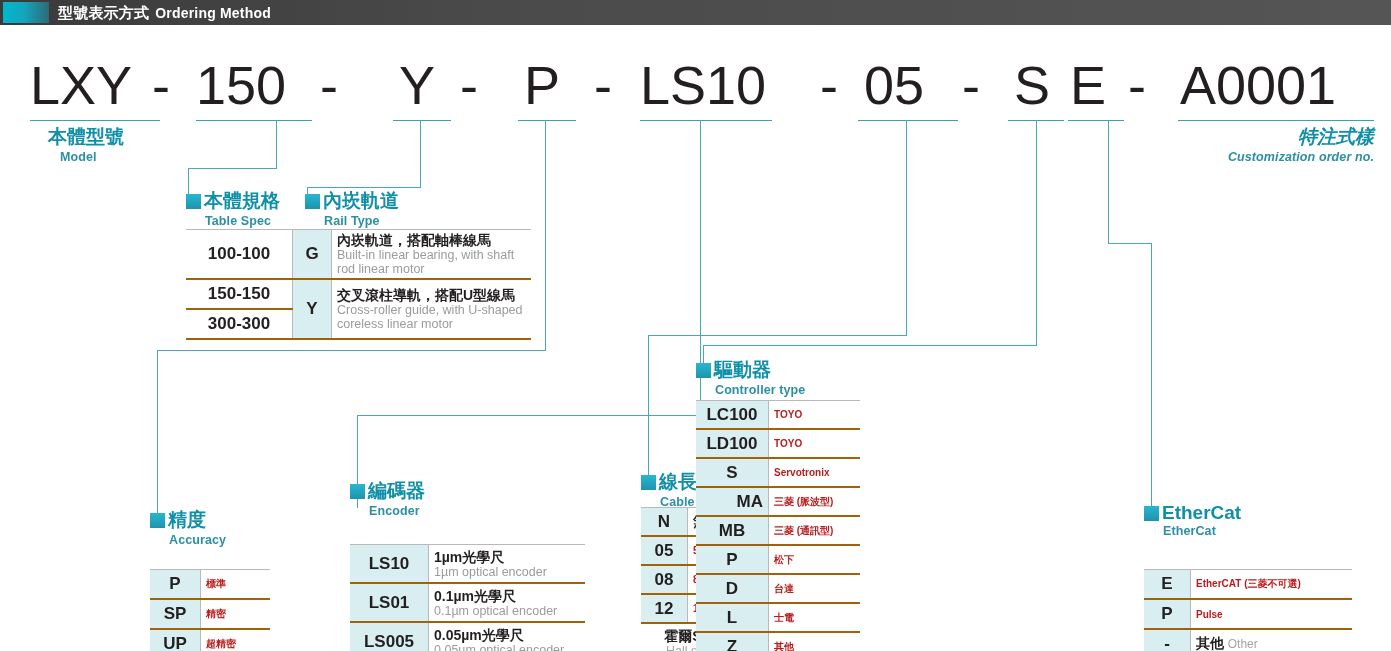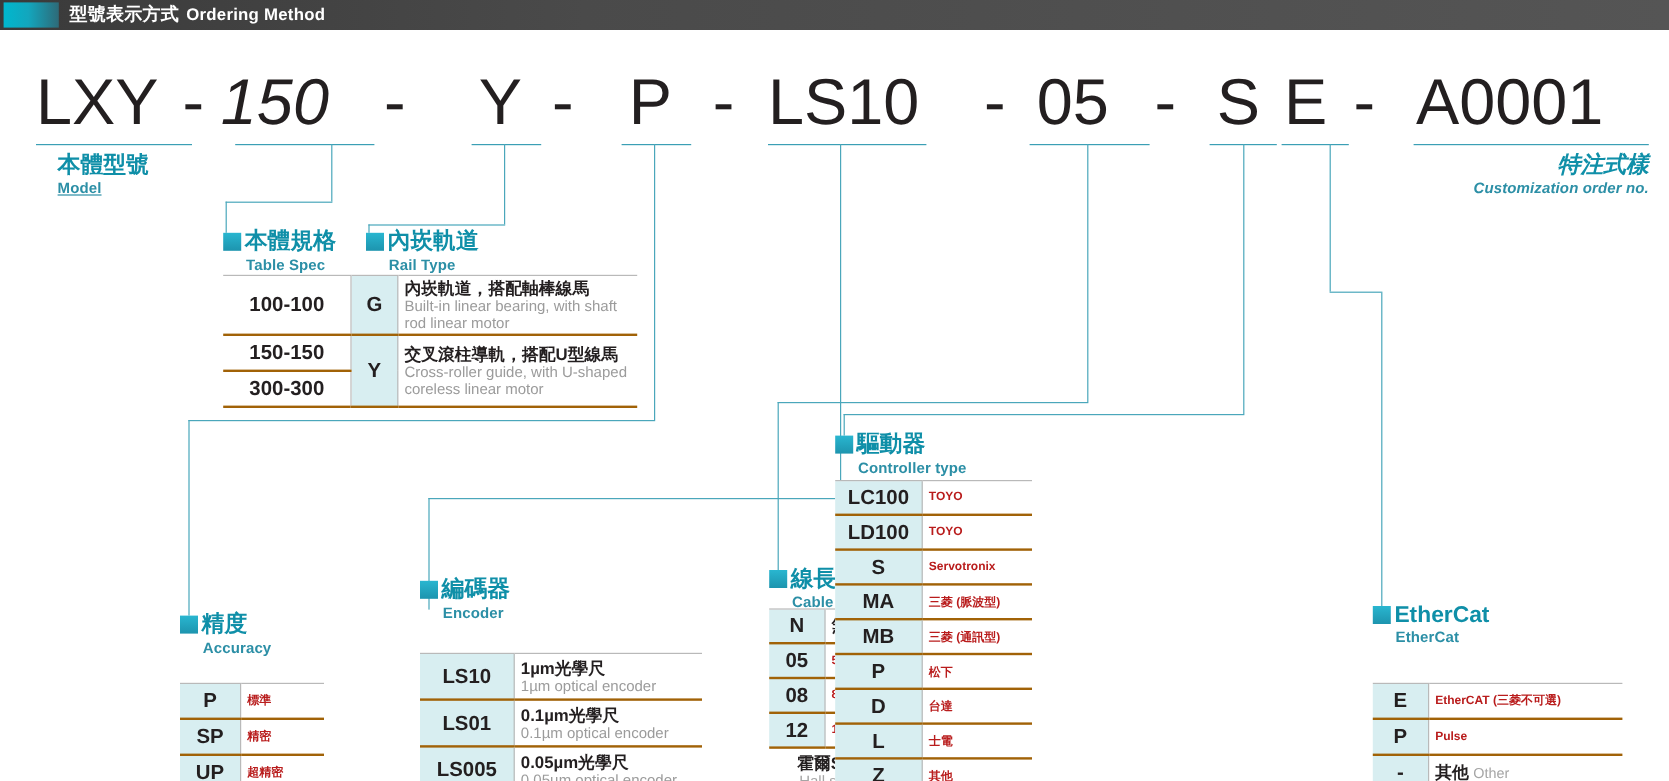--- a/index.html
+++ b/index.html
@@ -72,21 +72,21 @@
 <div id="stage">
 
   <div class="hdr"></div>
   <div class="hdr-chip"></div>
   <div class="hdr-txt">
     <span>型號表示方式</span><span class="en">Ordering Method</span>
   </div>
 
   <div class="code" style="left:30px;">LXY</div>
   <div class="dash" style="left:152px;">-</div>
-  <div class="code" style="left:184px;font-style:italic;">150</div>
+  <div class="code" style="left:196px;">150</div>
   <div class="dash" style="left:320px;">-</div>
   <div class="code" style="left:399px;">Y</div>
   <div class="dash" style="left:460px;">-</div>
   <div class="code" style="left:524px;">P</div>
   <div class="dash" style="left:594px;">-</div>
   <div class="code" style="left:640px;">LS10</div>
   <div class="dash" style="left:820px;">-</div>
   <div class="code" style="left:864px;">05</div>
   <div class="dash" style="left:962px;">-</div>
   <div class="code" style="left:1014px;">S</div>
@@ -127,21 +127,21 @@
   <div class="lv" style="left:1036px; top:120px; height:225px;"></div>
   <div class="lh" style="left:703px;  top:345px; width:334px;"></div>
   <div class="lv" style="left:703px;  top:345px; height:18px;"></div>
 
   <div class="lv" style="left:1108px; top:120px; height:123px;"></div>
   <div class="lh" style="left:1108px; top:243px; width:43px;"></div>
   <div class="lv" style="left:1151px; top:243px; height:265px;"></div>
 
   <div class="cap noSq" style="left:48px; top:124px;">
     <span class="zh">本體型號</span>
-    <span class="en" style="text-decoration:underline;">Model</span>
+    <span class="en" style="margin-left:12px;">Model</span>
   </div>
 
   <div class="cap right" style="left:1186px; top:124px; width:188px;">
     <span class="zh">特注式樣</span>
     <span class="en">Customization order no.</span>
   </div>
 
   <div class="cap" style="left:186px; top:188px;">
     <span class="sq"></span><span class="zh">本體規格</span>
     <span class="en">Table Spec</span>
@@ -282,21 +282,21 @@
     </tr>
     <tr>
       <td class="codecell" style="height:23px;">LD100</td>
       <td class="txt single vsep">TOYO</td>
     </tr>
     <tr>
       <td class="codecell" style="height:23px;">S</td>
       <td class="txt single vsep">Servotronix</td>
     </tr>
     <tr>
-      <td class="codecell" style="height:23px;">MA</td>
+      <td class="codecell" style="height:23px;text-align:right;">MA</td>
       <td class="txt single vsep">三菱 (脈波型)</td>
     </tr>
     <tr>
       <td class="codecell" style="height:23px;">MB</td>
       <td class="txt single vsep">三菱 (通訊型)</td>
     </tr>
     <tr>
       <td class="codecell" style="height:23px;">P</td>
       <td class="txt single vsep">松下</td>
     </tr>

